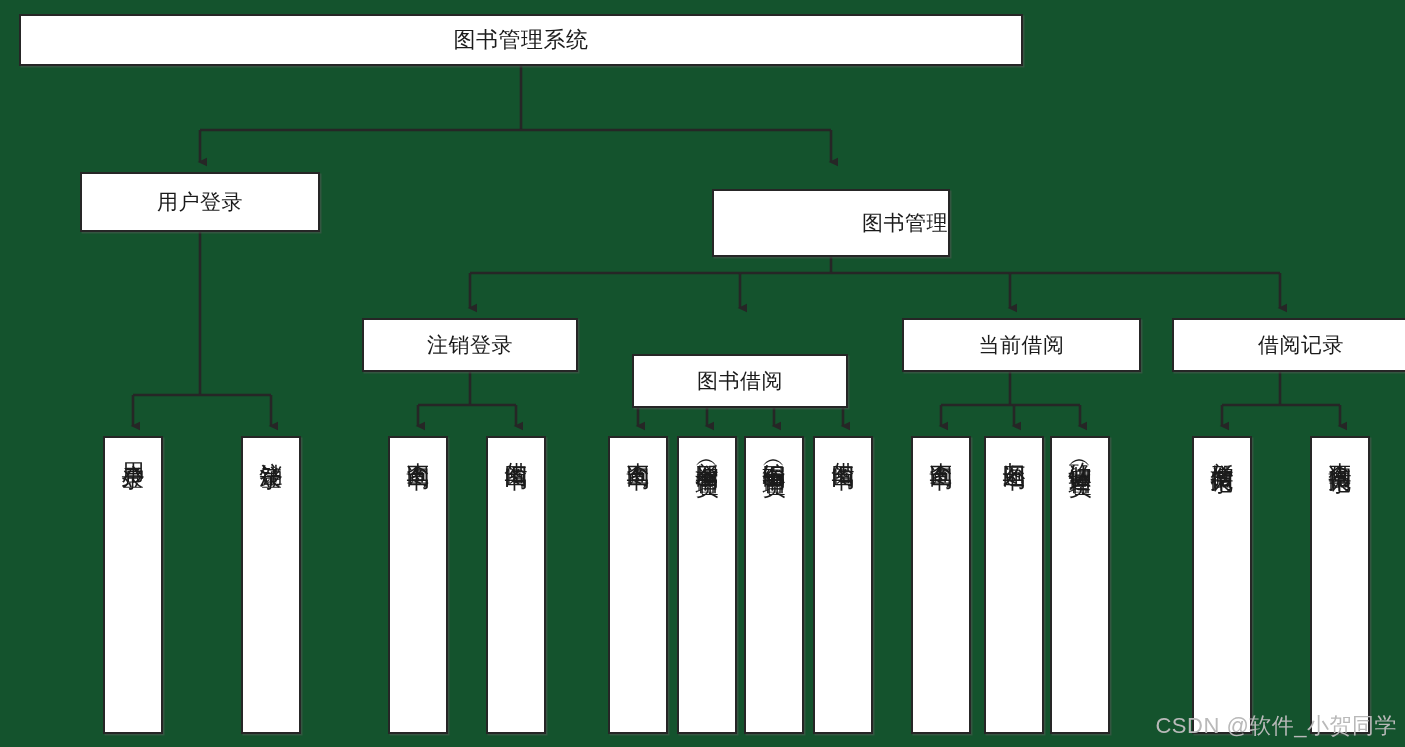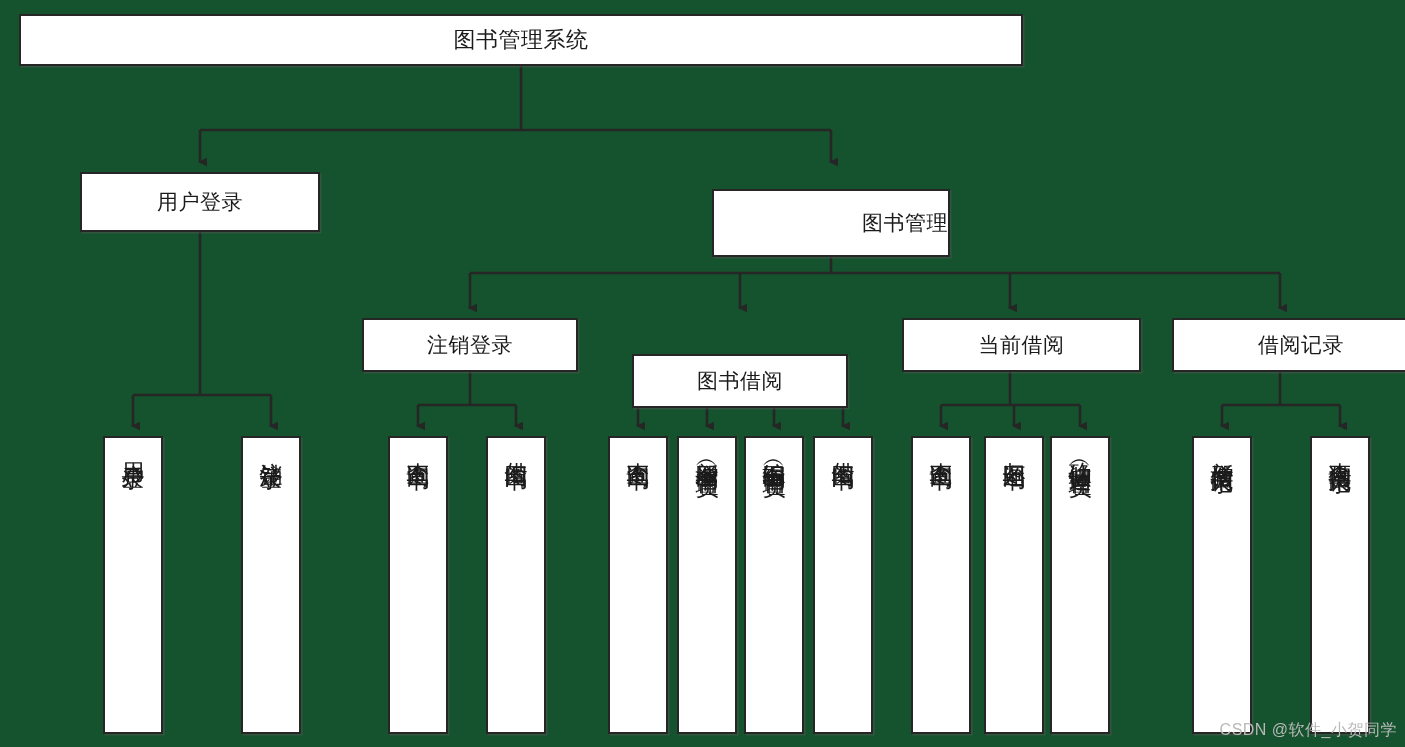--- a/index.html
+++ b/index.html
@@ -55,21 +55,21 @@
     line-height: 1.08;
     letter-spacing: 2px;
     text-align: center;
     color: #1b1b1b;
     white-space: nowrap;
   }
   .watermark {
     position: absolute;
     right: 8px;
     bottom: 6px;
-    font-size: 16px;
+    font-size: 22px;
     color: #b9b9b9;
     white-space: nowrap;
     letter-spacing: 0.5px;
   }
 </style>
 </head>
 <body>
 
 <div id="canvas">
 

